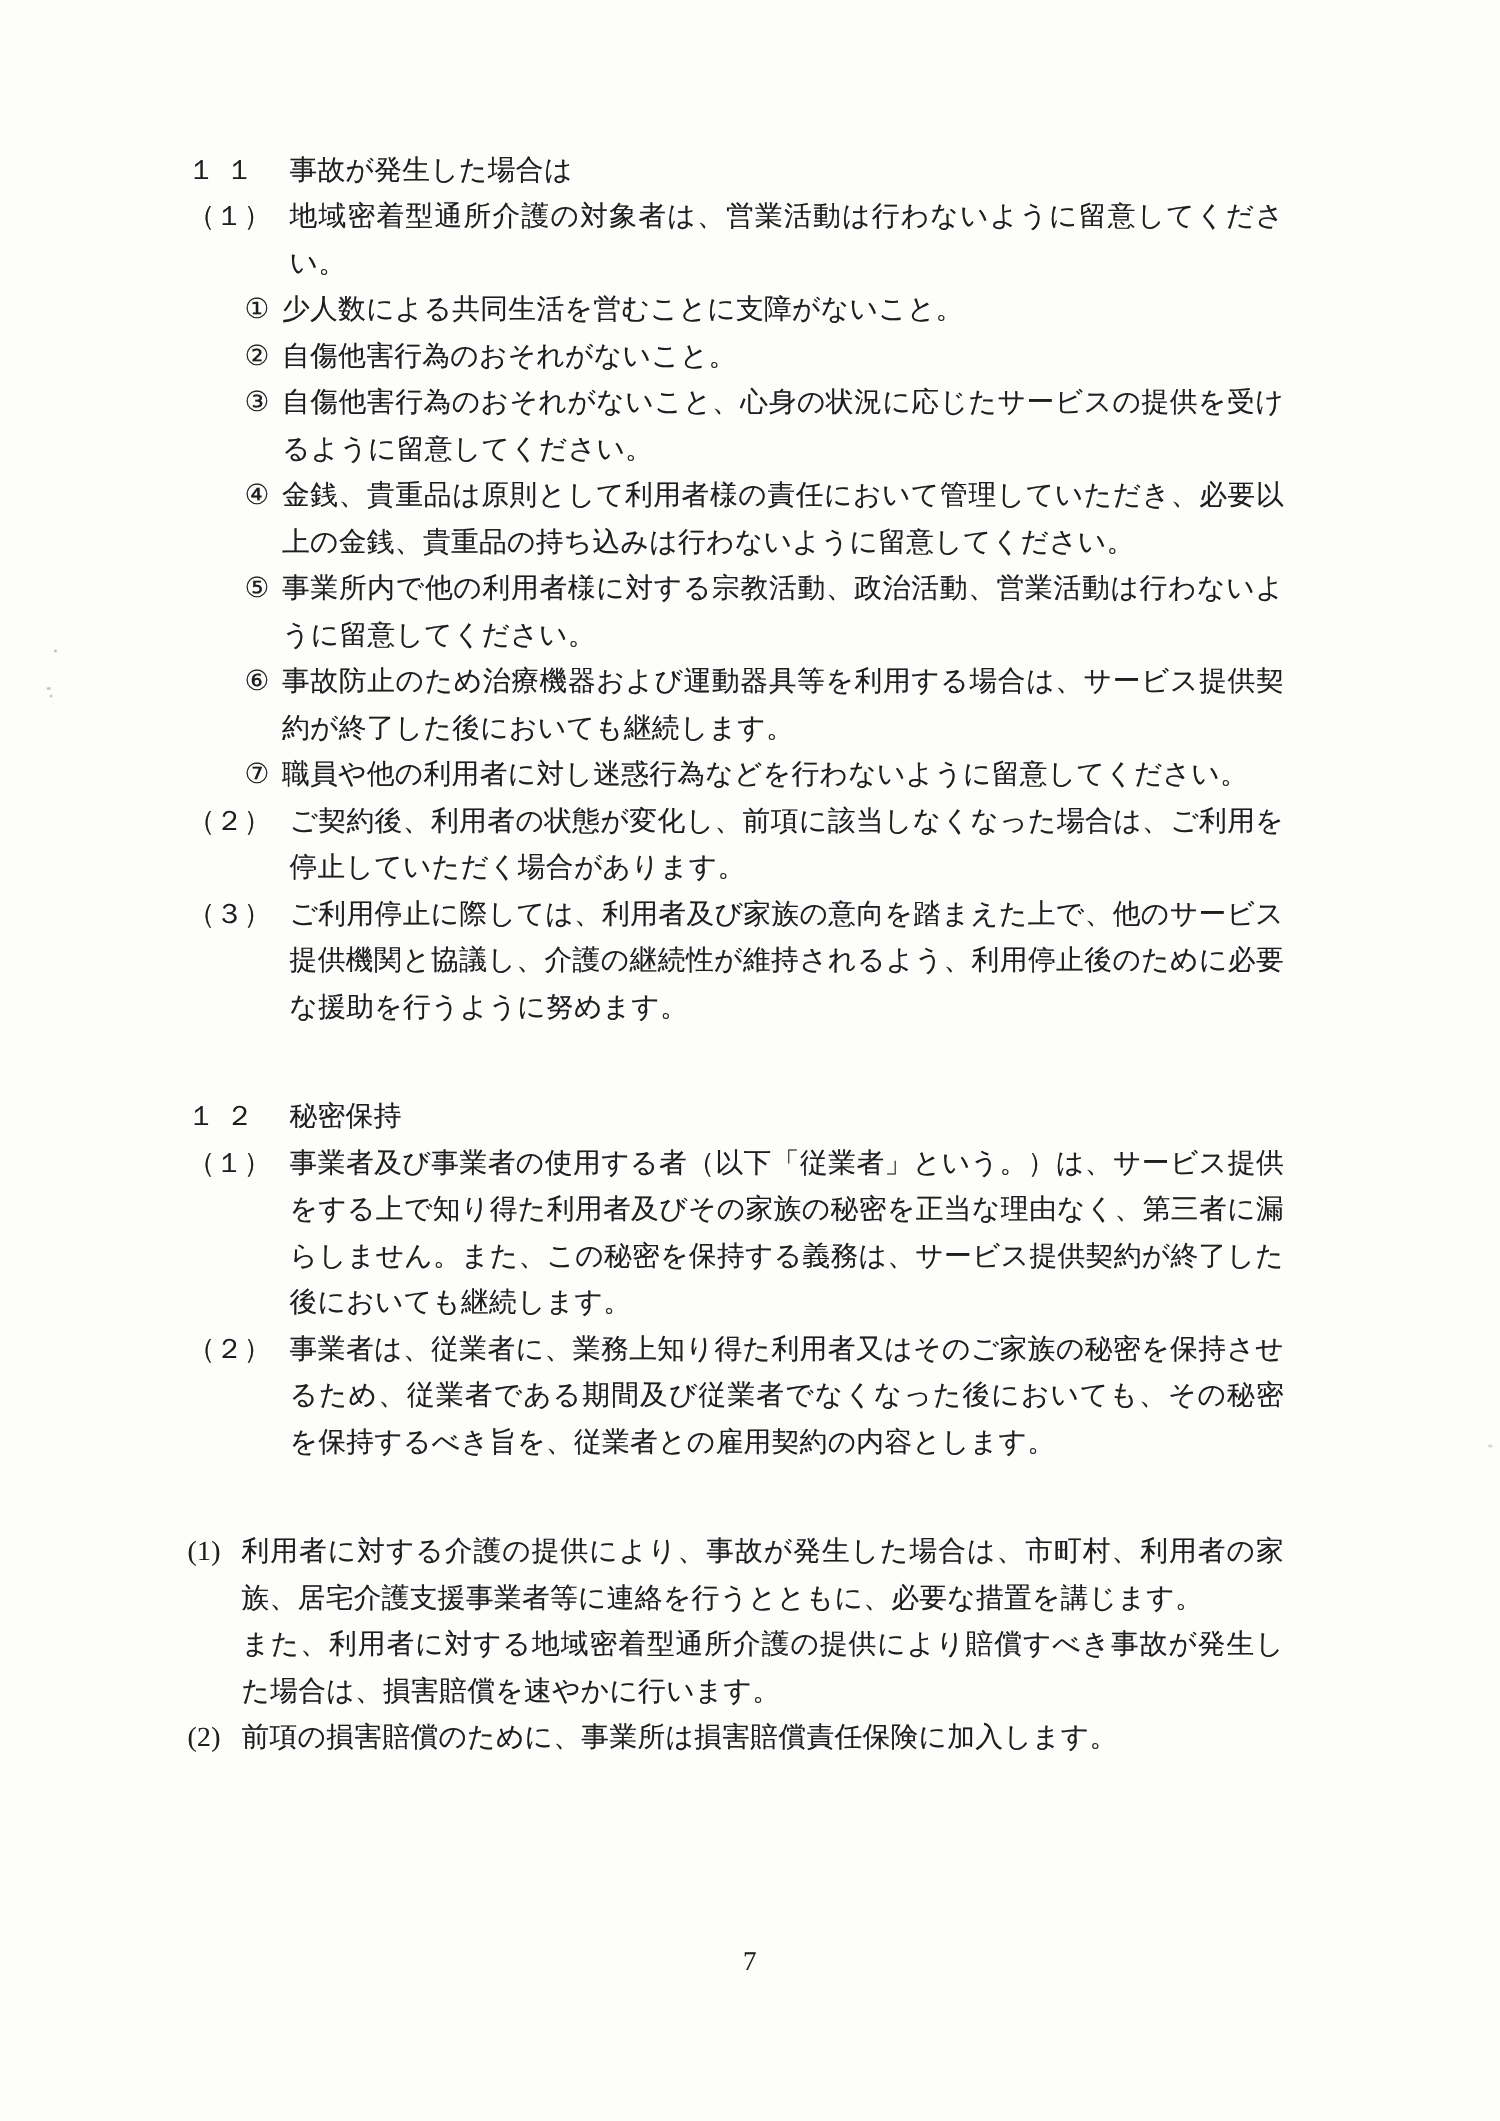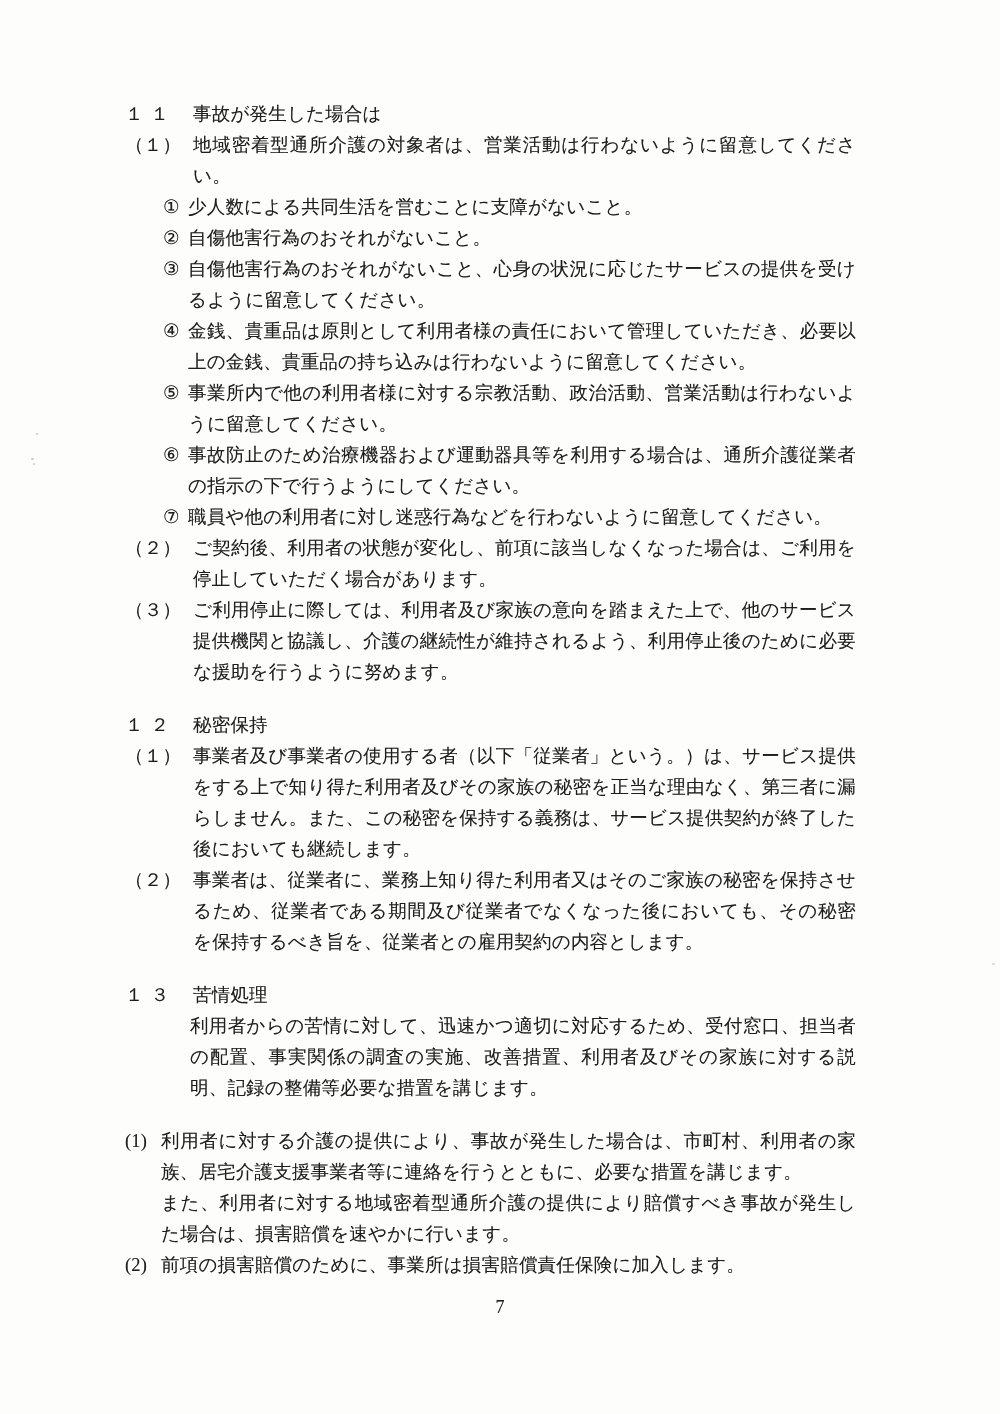--- a/index.html
+++ b/index.html
@@ -14,21 +14,21 @@
   .page {
     position: relative;
     width: 896px; height: 1414px;
     box-sizing: border-box;
     padding: 99px 40px 0 125px;
     font-size: 18.5px;
     line-height: 31px;
     letter-spacing: 0.2px;
     text-shadow: 0 0 0.4px rgba(20,20,20,0.35);
   }
-  .sec + .sec { margin-top: 22px; }
+  .sec + .sec { margin-top: 42px; }
   .sec-h { display: flex; font-weight: 500; }
   .sec-num { flex: 0 0 68px; letter-spacing: 7px; white-space: nowrap; }
   .sec-title { flex: 1; }
   .row { display: flex; align-items: flex-start; }
   .row .lbl { flex: 0 0 68px; white-space: nowrap; }
   .row.circ { padding-left: 38px; }
   .row.circ .lbl { flex: 0 0 25px; }
   .row.tight .lbl { flex: 0 0 36px; }
   .row.nolbl { padding-left: 65px; }
   .txt { flex: 1; text-align: justify; text-justify: inter-ideograph; }
@@ -76,21 +76,21 @@
     <div class="row circ">
       <span class="lbl">④</span>
       <span class="txt">金銭、貴重品は原則として利用者様の責任において管理していただき、必要以上の金銭、貴重品の持ち込みは行わないように留意してください。</span>
     </div>
     <div class="row circ">
       <span class="lbl">⑤</span>
       <span class="txt">事業所内で他の利用者様に対する宗教活動、政治活動、営業活動は行わないように留意してください。</span>
     </div>
     <div class="row circ">
       <span class="lbl">⑥</span>
-      <span class="txt">事故防止のため治療機器および運動器具等を利用する場合は、通所介護従業者の指示の下で行うようにしてください。</span>
+      <span class="txt">事故防止のため治療機器および運動器具等を利用する場合は、サービス提供契約が終了した後においても継続します。</span>
     </div>
     <div class="row circ">
       <span class="lbl">⑦</span>
       <span class="txt">職員や他の利用者に対し迷惑行為などを行わないように留意してください。</span>
     </div>
     <div class="row">
       <span class="lbl">（２）</span>
       <span class="txt">ご契約後、利用者の状態が変化し、前項に該当しなくなった場合は、ご利用を停止していただく場合があります。</span>
     </div>
     <div class="row">
@@ -107,29 +107,20 @@
     <div class="row">
       <span class="lbl">（１）</span>
       <span class="txt">事業者及び事業者の使用する者（以下「従業者」という。）は、サービス提供をする上で知り得た利用者及びその家族の秘密を正当な理由なく、第三者に漏らしません。また、この秘密を保持する義務は、サービス提供契約が終了した後においても継続します。</span>
     </div>
     <div class="row">
       <span class="lbl">（２）</span>
       <span class="txt">事業者は、従業者に、業務上知り得た利用者又はそのご家族の秘密を保持させるため、従業者である期間及び従業者でなくなった後においても、その秘密を保持するべき旨を、従業者との雇用契約の内容とします。</span>
     </div>
   </div>
 
-  <div class="sec">
-    <div class="sec-h">
-      <span class="sec-num">１３</span>
-      <span class="sec-title">苦情処理</span>
-    </div>
-    <div class="row nolbl">
-      <span class="txt">利用者からの苦情に対して、迅速かつ適切に対応するため、受付窓口、担当者の配置、事実関係の調査の実施、改善措置、利用者及びその家族に対する説明、記録の整備等必要な措置を講じます。</span>
-    </div>
-  </div>
 
   <div class="sec">
     <div class="row tight">
       <span class="lbl">(1)</span>
       <span class="txt">
         <span class="sub" style="display:block;">利用者に対する介護の提供により、事故が発生した場合は、市町村、利用者の家族、居宅介護支援事業者等に連絡を行うとともに、必要な措置を講じます。</span>
         <span class="sub" style="display:block;">また、利用者に対する地域密着型通所介護の提供により賠償すべき事故が発生した場合は、損害賠償を速やかに行います。</span>
       </span>
     </div>
     <div class="row tight">

